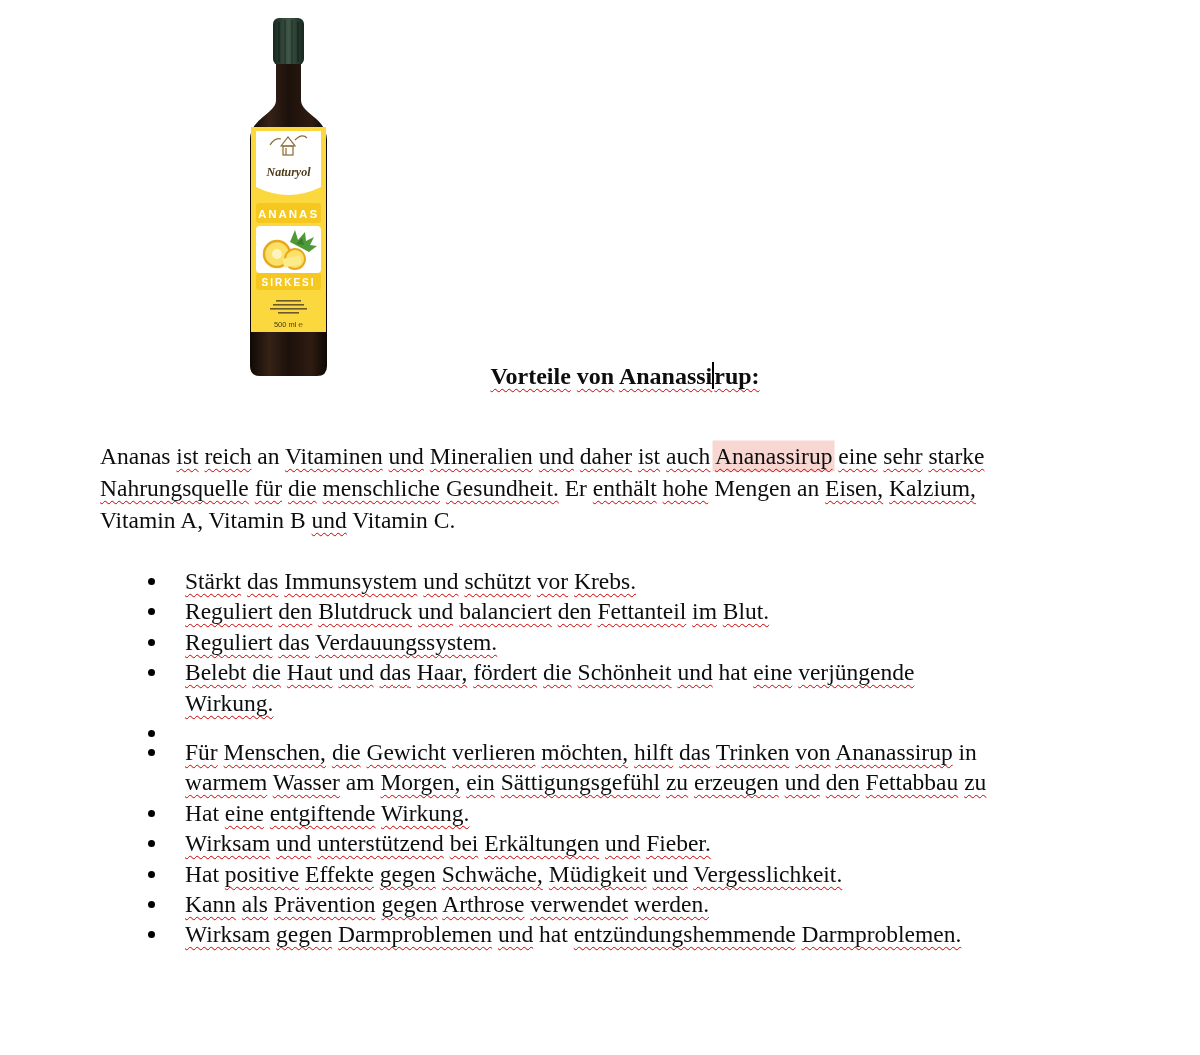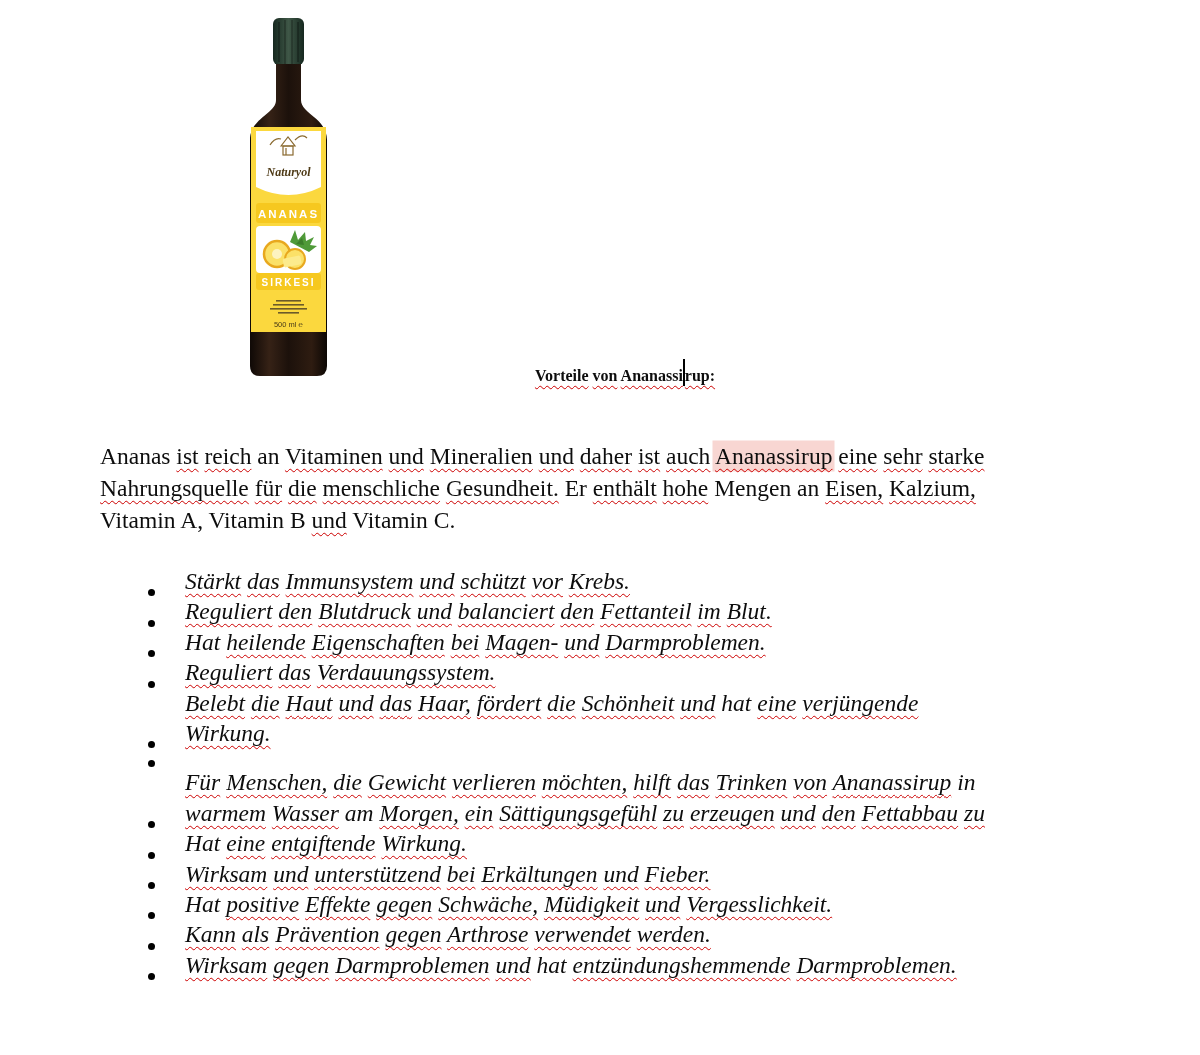--- a/index.html
+++ b/index.html
@@ -15,30 +15,30 @@
   
   .hero { position: relative; height: 392px; }
   .bottle { position: absolute; left: 240px; top: 14px; }
   .heading {
     position: absolute;
     left: 100px;
     width: 1050px;
     bottom: 2px;
     margin: 0;
     text-align: center;
-    font-size: 16px;
+    font-size: 24px;
     font-weight: bold;
     line-height: 28px;
     white-space: nowrap;
   }
   .para { margin: 48px 0 0 100px; }
   .para .line { font-size: 23.5px; line-height: 32px; white-space: nowrap; }
 
   .bullets { list-style: none; margin: 30px 0 0 100px; padding: 0; }
-  .bullets li { display: flex; align-items: flex-end; font-style: italic; }
+  .bullets li { display: flex; align-items: flex-start; }
   .dot {
     flex: 0 0 auto;
     width: 7px; height: 7px;
     margin: 12px 0 0 48px;
     border-radius: 50%;
     background: #000;
   }
   .btxt { margin-left: 30px; }
   .btxt .line { font-size: 23.5px; line-height: 30.4px; white-space: nowrap; }
 
@@ -151,26 +151,20 @@
       </li>
       <li>
         <span class="dot"></span>
         <div class="btxt">
           <div class="line"><span class="w sq">Reguliert</span> <span class="w sq">den</span> <span class="w sq">Blutdruck</span> <span class="w sq">und</span> <span class="w sq">balanciert</span> <span class="w sq">den</span> <span class="w sq">Fettanteil</span> <span class="w sq">im</span> <span class="w sq">Blut.</span></div>
         </div>
       </li>
       <li>
         <span class="dot"></span>
         <div class="btxt">
-          <div class="line"><span class="w">Hat</span> <span class="w sq">heilende</span> <span class="w sq">Eigenschaften</span> <span class="w sq">bei</span> <span class="w sq">Magen-</span> <span class="w sq">und</span> <span class="w sq">Darmproblemen.</span></div>
-        </div>
-      </li>
-      <li>
-        <span class="dot"></span>
-        <div class="btxt">
           <div class="line"><span class="w sq">Reguliert</span> <span class="w sq">das</span> <span class="w sq">Verdauungssystem.</span></div>
         </div>
       </li>
       <li>
         <span class="dot"></span>
         <div class="btxt">
           <div class="line"><span class="w sq">Belebt</span> <span class="w sq">die</span> <span class="w sq">Haut</span> <span class="w sq">und</span> <span class="w sq">das</span> <span class="w sq">Haar,</span> <span class="w sq">fördert</span> <span class="w sq">die</span> <span class="w sq">Schönheit</span> <span class="w sq">und</span> <span class="w">hat</span> <span class="w sq">eine</span> <span class="w sq">verjüngende</span></div>
           <div class="line"><span class="w sq">Wirkung.</span></div>
         </div>
       </li>

